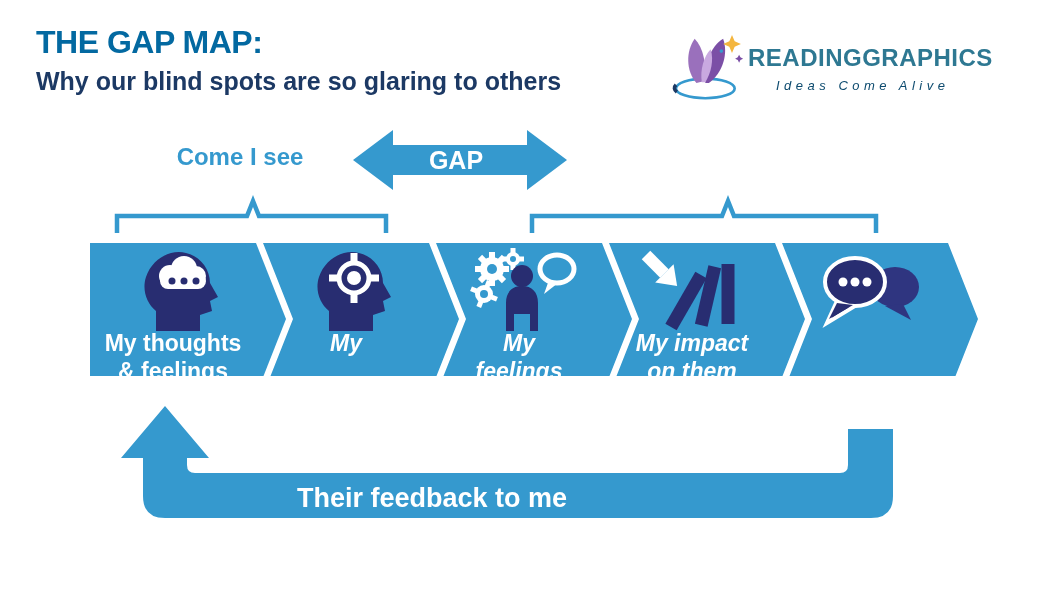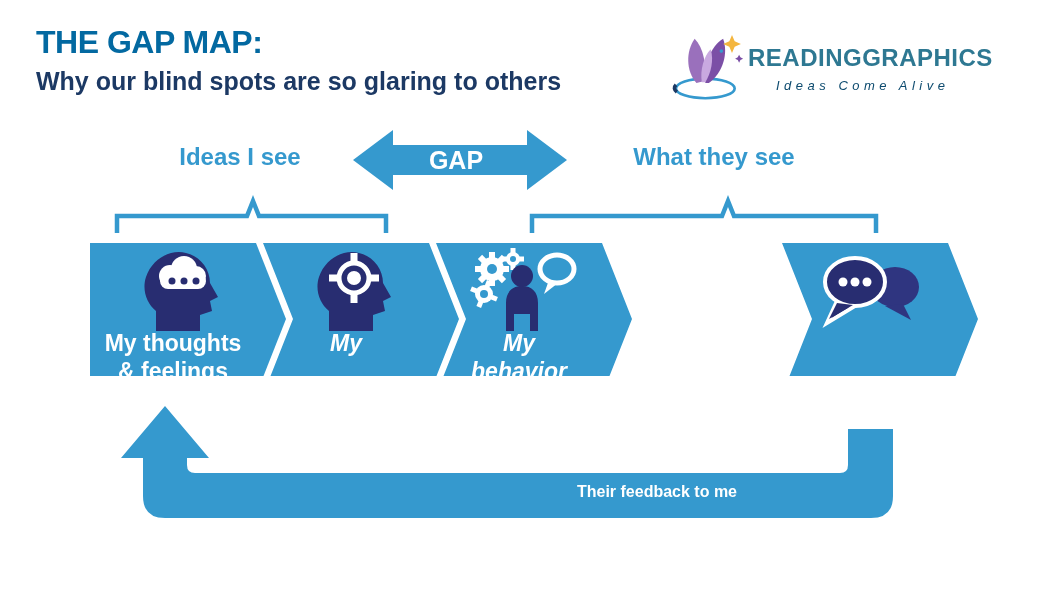--- a/index.html
+++ b/index.html
@@ -25,21 +25,21 @@
   .gap-label{left:404px;top:146px;width:104px;text-align:center;font-size:25px;font-weight:bold;color:#ffffff;z-index:4;}
   
   .chev{top:243px;width:196px;height:133px;background:#3599CE;z-index:3;}
   .chev.notched{clip-path:polygon(0 0,166px 0,196px 76px,166px 152px,0 152px,30px 76px);font-style:italic;}
   .chev.first{clip-path:polygon(0 0,166px 0,196px 76px,166px 152px,0 152px);}
   .chev .icon{position:absolute;left:13px;top:4px;}
   .chev .label{position:absolute;top:86px;left:0;right:30px;text-align:center;color:#fff;
     font-weight:bold;font-size:23px;line-height:28px;white-space:nowrap;}
   .c0{left:90px;}.c1{left:263px;}.c2{left:436px;}.c3{left:609px;}.c4{left:782px;}
   
-  .feedback-label{left:297px;top:483px;width:440px;text-align:right;font-size:16px;
+  .feedback-label{left:297px;top:483px;width:440px;text-align:left;font-size:27px;
     font-weight:bold;color:#ffffff;z-index:4;}
   
   .shapes{left:0;top:0;z-index:1;}
 </style>
 </head>
 <body>
 
 <div id="stage">
 
   <svg class="abs shapes" width="1052" height="591" viewBox="0 0 1052 591">
@@ -68,23 +68,22 @@
       <path d="M72,4 L75,11 L82,14 L75,17 L72,24 L69,17 L62,14 L69,11 Z" fill="#F4B63F"></path>
       <circle cx="60" cy="22" r="2" fill="#3599CE"></circle>
       <path d="M80,26 L81.5,29 L84.5,30.5 L81.5,32 L80,35 L78.5,32 L75.5,30.5 L78.5,29 Z" fill="#7B4FA6"></path>
     </svg>
     <div class="brand">
       <span class="reg">READING</span><span class="bold">GRAPHICS</span>
     </div>
     <div class="tagline">Ideas Come Alive</div>
   </div>
 
-  <div class="abs view-label what-i-see">Ideas I see</div>
+  <div class="abs view-label what-i-see">Come I see</div>
   <div class="abs gap-label">GAP</div>
-  <div class="abs view-label what-they-see">What they see</div>
 
   <div class="abs chev first c0">
     <svg class="icon" width="150" height="84" viewBox="0 0 150 84">
       <path d="M53,84 L53,64 C43,56 39,42 43,30 C49,12 67,2 83,6 C97,9 107,22 107,36 L115,50 L107,54 L109,64 L97,68 L97,84 Z" fill="#282D71"></path>
       <circle cx="67" cy="29" r="11" fill="#fff"></circle>
       <circle cx="81" cy="22" r="13" fill="#fff"></circle>
       <circle cx="93" cy="29" r="10" fill="#fff"></circle>
       <rect x="57" y="26" width="46" height="16" rx="8" fill="#fff"></rect>
       <circle cx="69" cy="34" r="3.5" fill="#282D71"></circle>
       <circle cx="81" cy="34" r="3.5" fill="#282D71"></circle>
@@ -153,24 +152,41 @@
           <circle r="4" fill="#3599CE"></circle>
         </g>
       </g>
       <circle cx="73" cy="29" r="11" fill="#282D71"></circle>
       <path d="M57,84 L57,56 C57,45 63,39 73,39 C83,39 89,45 89,56 L89,84 L81,84 L81,67 L65,67 L65,84 Z" fill="#282D71"></path>
       <ellipse cx="108" cy="22" rx="17" ry="14" fill="none" stroke="#fff" stroke-width="5"></ellipse>
       <path d="M100,33 L95,47 L109,36 Z" fill="#fff"></path>
     </svg>
     <div class="label">
       <div>My</div>
-      <div>behavior</div>
-    </div>
-  </div>
-
+      <div>feelings</div>
+    </div>
+  </div>
+
+  <div class="abs chev notched c3">
+    <svg class="icon" width="150" height="84" viewBox="0 0 150 84">
+      <g fill="#fff" transform="translate(24,8) rotate(45)">
+        <rect x="0" y="-6" width="26" height="12"></rect>
+        <polygon points="26,-13 44,0 26,13"></polygon>
+      </g>
+      <g fill="#282D71">
+        <rect x="-6.5" y="-30" width="13" height="60" transform="translate(64,54) rotate(30)"></rect>
+        <rect x="-6.5" y="-30" width="13" height="60" transform="translate(86,49) rotate(13)"></rect>
+        <rect x="-6.5" y="-30" width="13" height="60" transform="translate(106,47)"></rect>
+      </g>
+    </svg>
+    <div class="label">
+      <div>My impact</div>
+      <div>on them</div>
+    </div>
+  </div>
 
   <div class="abs chev notched c4">
     <svg class="icon" width="150" height="84" viewBox="0 0 150 84">
       <g fill="#2F3580">
         <ellipse cx="100" cy="40" rx="24" ry="20"></ellipse>
         <polygon points="108,57 116,73 90,59"></polygon>
       </g>
       <g fill="#282D71" stroke="#fff" stroke-width="4">
         <polygon points="42,54 32,76 60,59"></polygon>
         <ellipse cx="60" cy="35" rx="30" ry="24"></ellipse>

